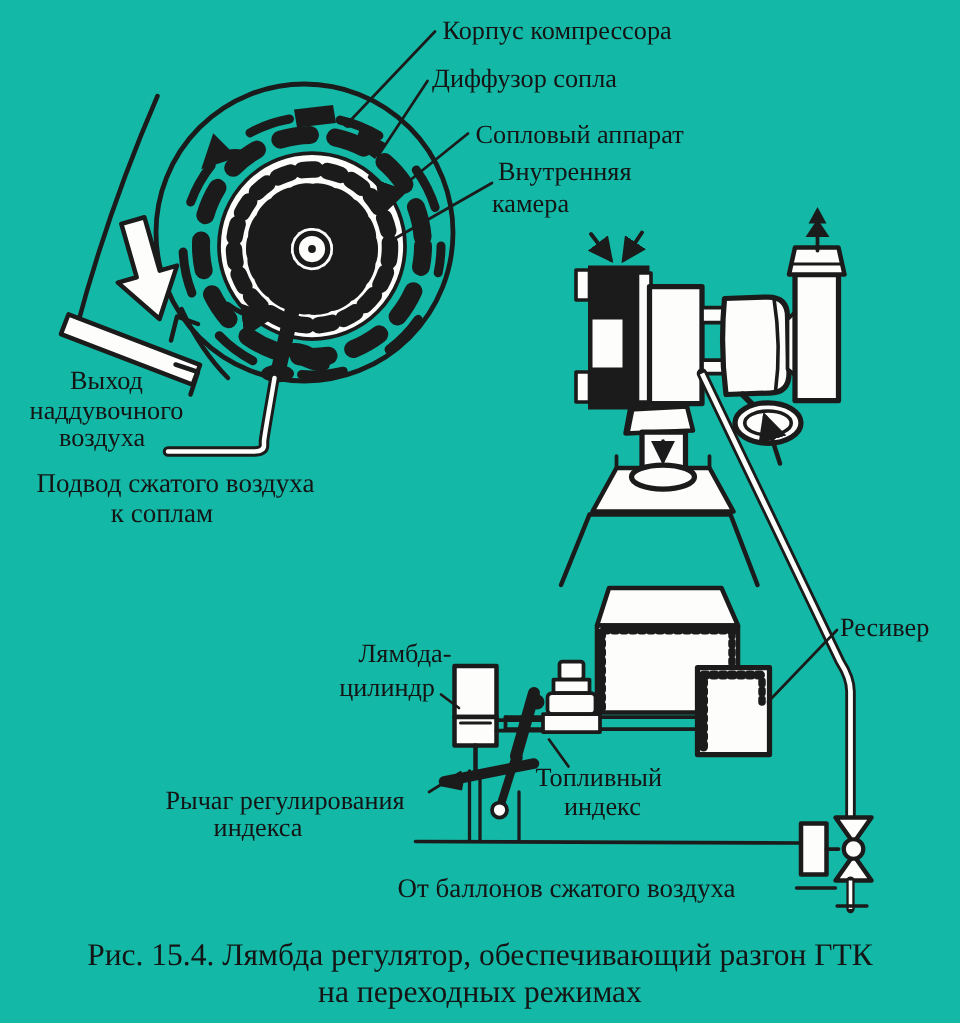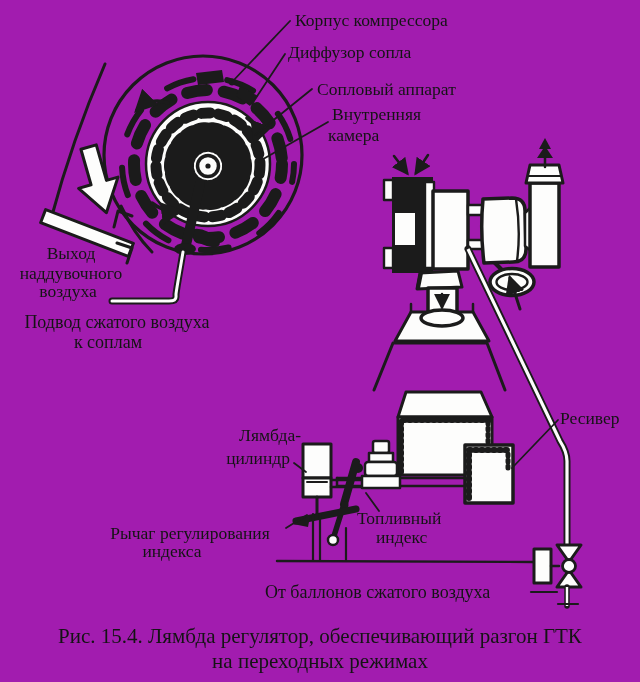--- a/index.html
+++ b/index.html
@@ -1,16 +1,16 @@
 <!DOCTYPE html>
 <html><head>
 <meta charset="utf-8">
 <style>
   html,body{margin:0;padding:0;background:#e8e8e8;}
-  .page{width:640px;height:682px;background:#a21caf;position:relative;margin:0 auto;overflow:hidden;}
+  .page{width:640px;height:682px;background:#14b8a6;position:relative;margin:0 auto;overflow:hidden;}
   svg{display:block;}
   .s{stroke:#1b1b1b;fill:none;stroke-linecap:round;stroke-linejoin:round;}
   .ink{fill:#1b1b1b;stroke:none;}
   .wh{fill:#fdfdfc;}
   text{fill:#141414;font-family:"Liberation Serif","DejaVu Serif",serif;}
   .lbl{font-size:17.5px;}
   .lbl2{font-size:18px;}
   .cap{font-size:21px;}
 </style>
 </head>

